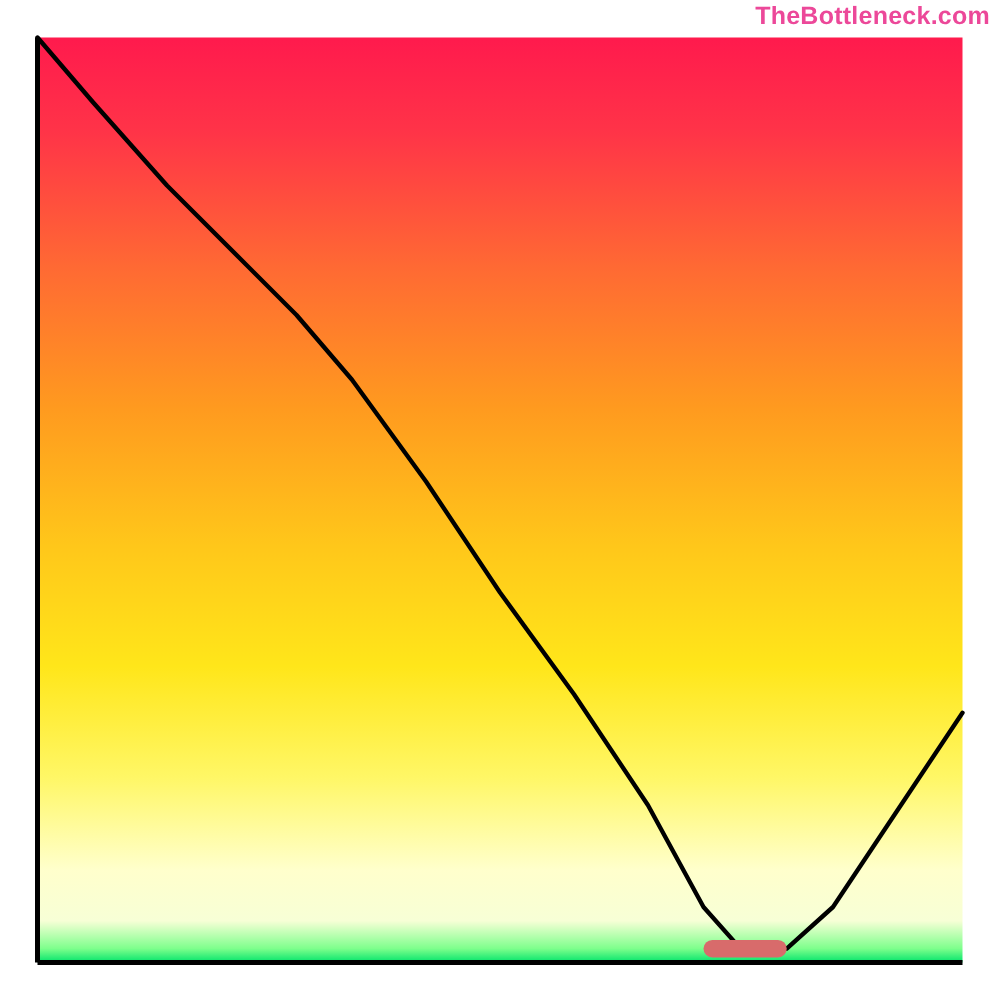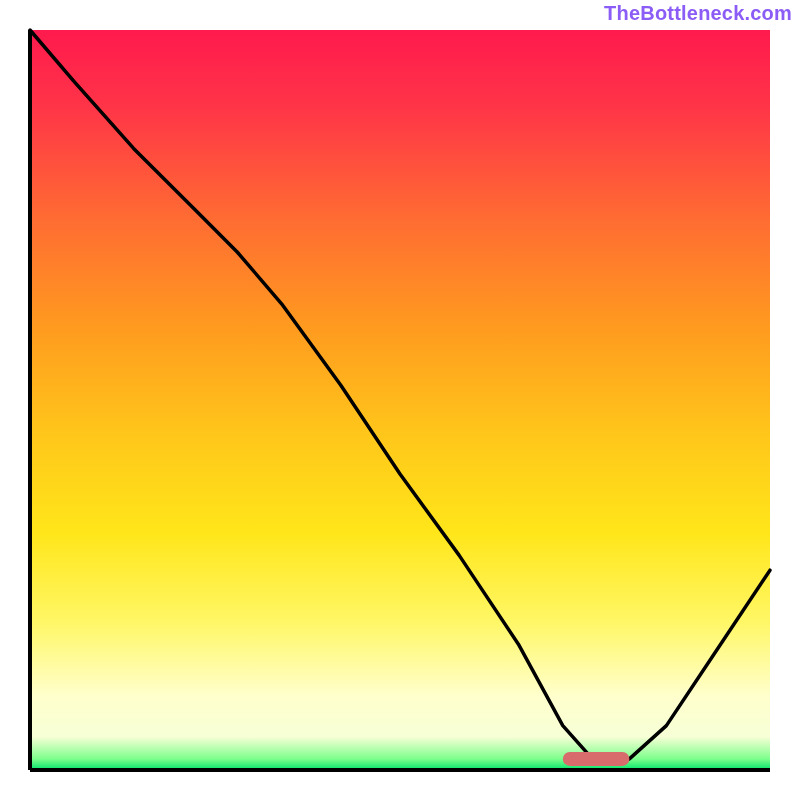--- a/index.html
+++ b/index.html
@@ -15,21 +15,21 @@
     position: relative;
     width: 800px;
     height: 800px;
   }
   .attribution {
     position: absolute;
     top: 2px;
     right: 8px;
     font-size: 20px;
     font-weight: 600;
-    color: #8b5cf6;
+    color: #ec4899;
     letter-spacing: 0.2px;
   }
   svg {
     display: block;
   }
 </style>
 </head>
 <body>
 
 <div class="chart-wrap">

